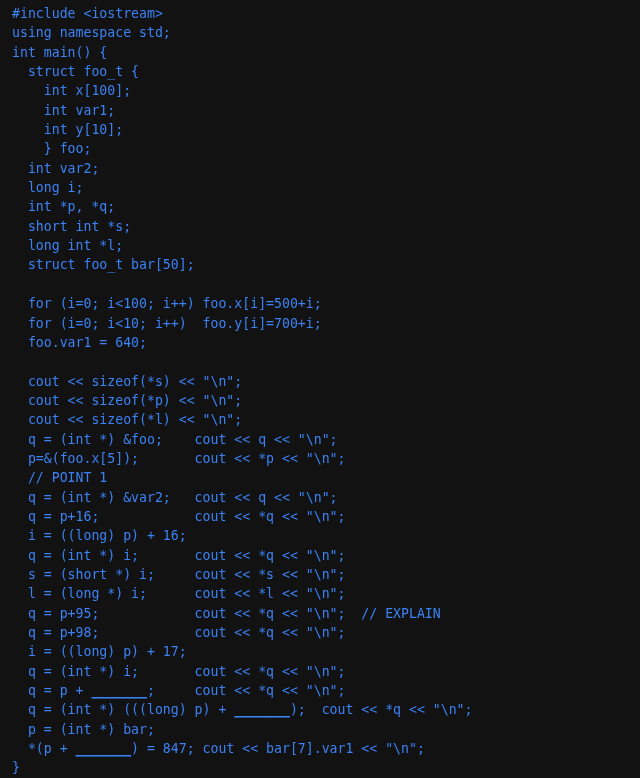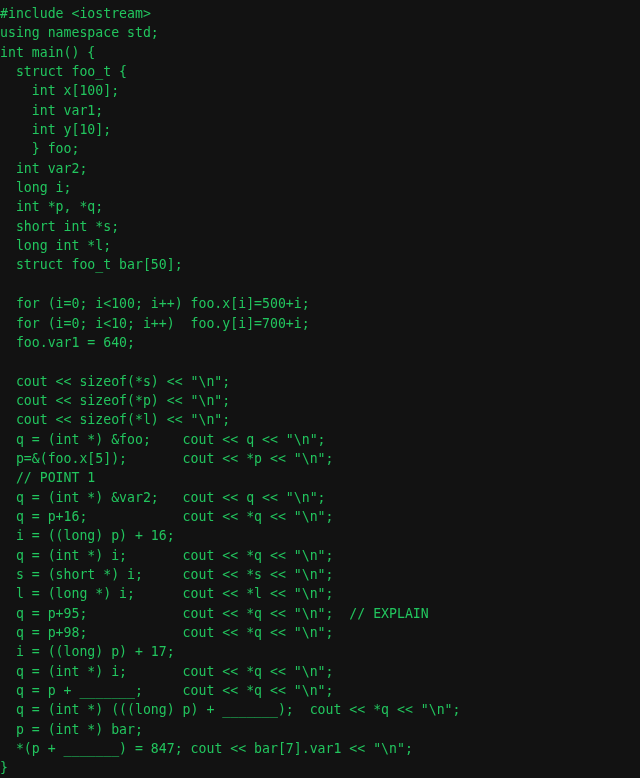--- a/index.html
+++ b/index.html
@@ -8,34 +8,35 @@
     padding: 0;
     background: #121212;
   }
   body {
     width: 640px;
     height: 778px;
     overflow: hidden;
     font-family: "DejaVu Sans Mono", "Liberation Mono", monospace;
   }
   #code-listing {
-    padding: 4px 0 0 0;
-    color: #22c55e;
+    padding: 4px 0 0 12px;
+    color: #3b82f6;
     font-size: 13.2px;
     line-height: 19.35px;
     letter-spacing: 0px;
     white-space: pre;
     -webkit-font-smoothing: antialiased;
   }
   .code-line {
     white-space: pre;
     min-height: 19.35px;
   }
   
   .blank {
+    text-decoration: underline;
     text-decoration-thickness: 1px;
     text-underline-offset: 2px;
   }
 </style>
 </head>
 <body>
 
 <div id="code-listing"><div class="code-line">#include &lt;iostream&gt;</div><div class="code-line">using namespace std;</div><div class="code-line">int main() {</div><div class="code-line">  struct foo_t {</div><div class="code-line">    int x[100];</div><div class="code-line">    int var1;</div><div class="code-line">    int y[10];</div><div class="code-line">    } foo;</div><div class="code-line">  int var2;</div><div class="code-line">  long i;</div><div class="code-line">  int *p, *q;</div><div class="code-line">  short int *s;</div><div class="code-line">  long int *l;</div><div class="code-line">  struct foo_t bar[50];</div><div class="code-line">&nbsp;</div><div class="code-line">  for (i=0; i&lt;100; i++) foo.x[i]=500+i;</div><div class="code-line">  for (i=0; i&lt;10; i++)  foo.y[i]=700+i;</div><div class="code-line">  foo.var1 = 640;</div><div class="code-line">&nbsp;</div><div class="code-line">  cout &lt;&lt; sizeof(*s) &lt;&lt; "\n";</div><div class="code-line">  cout &lt;&lt; sizeof(*p) &lt;&lt; "\n";</div><div class="code-line">  cout &lt;&lt; sizeof(*l) &lt;&lt; "\n";</div><div class="code-line">  q = (int *) &amp;foo;    cout &lt;&lt; q &lt;&lt; "\n";</div><div class="code-line">  p=&amp;(foo.x[5]);       cout &lt;&lt; *p &lt;&lt; "\n";</div><div class="code-line">  // POINT 1</div><div class="code-line">  q = (int *) &amp;var2;   cout &lt;&lt; q &lt;&lt; "\n";</div><div class="code-line">  q = p+16;            cout &lt;&lt; *q &lt;&lt; "\n";</div><div class="code-line">  i = ((long) p) + 16;</div><div class="code-line">  q = (int *) i;       cout &lt;&lt; *q &lt;&lt; "\n";</div><div class="code-line">  s = (short *) i;     cout &lt;&lt; *s &lt;&lt; "\n";</div><div class="code-line">  l = (long *) i;      cout &lt;&lt; *l &lt;&lt; "\n";</div><div class="code-line">  q = p+95;            cout &lt;&lt; *q &lt;&lt; "\n";  // EXPLAIN</div><div class="code-line">  q = p+98;            cout &lt;&lt; *q &lt;&lt; "\n";</div><div class="code-line">  i = ((long) p) + 17;</div><div class="code-line">  q = (int *) i;       cout &lt;&lt; *q &lt;&lt; "\n";</div><div class="code-line">  q = p + <span class="blank">_______</span>;     cout &lt;&lt; *q &lt;&lt; "\n";</div><div class="code-line">  q = (int *) (((long) p) + <span class="blank">_______</span>);  cout &lt;&lt; *q &lt;&lt; "\n";</div><div class="code-line">  p = (int *) bar;</div><div class="code-line">  *(p + <span class="blank">_______</span>) = 847; cout &lt;&lt; bar[7].var1 &lt;&lt; "\n";</div><div class="code-line">}</div></div>
 
 </body></html>

